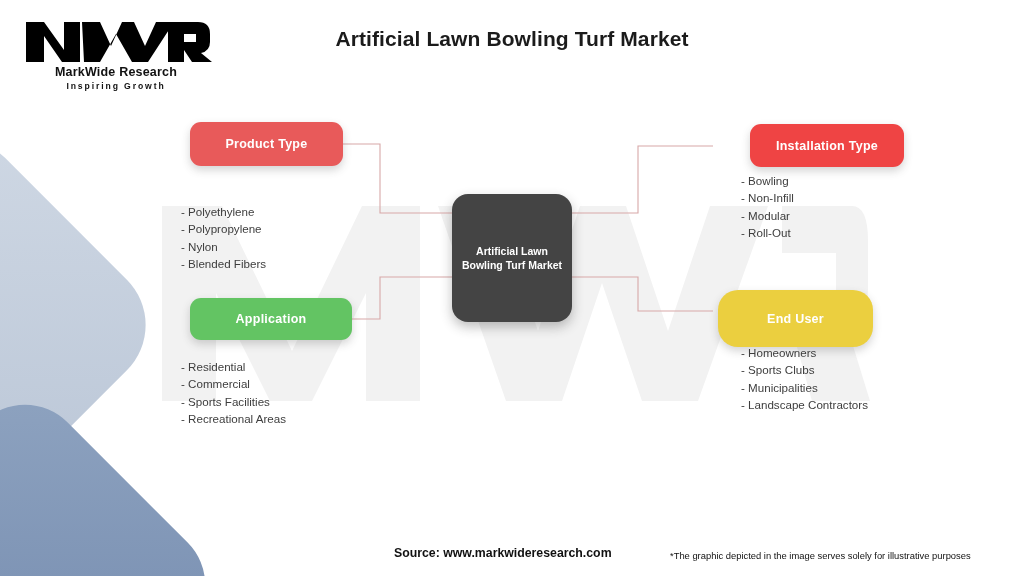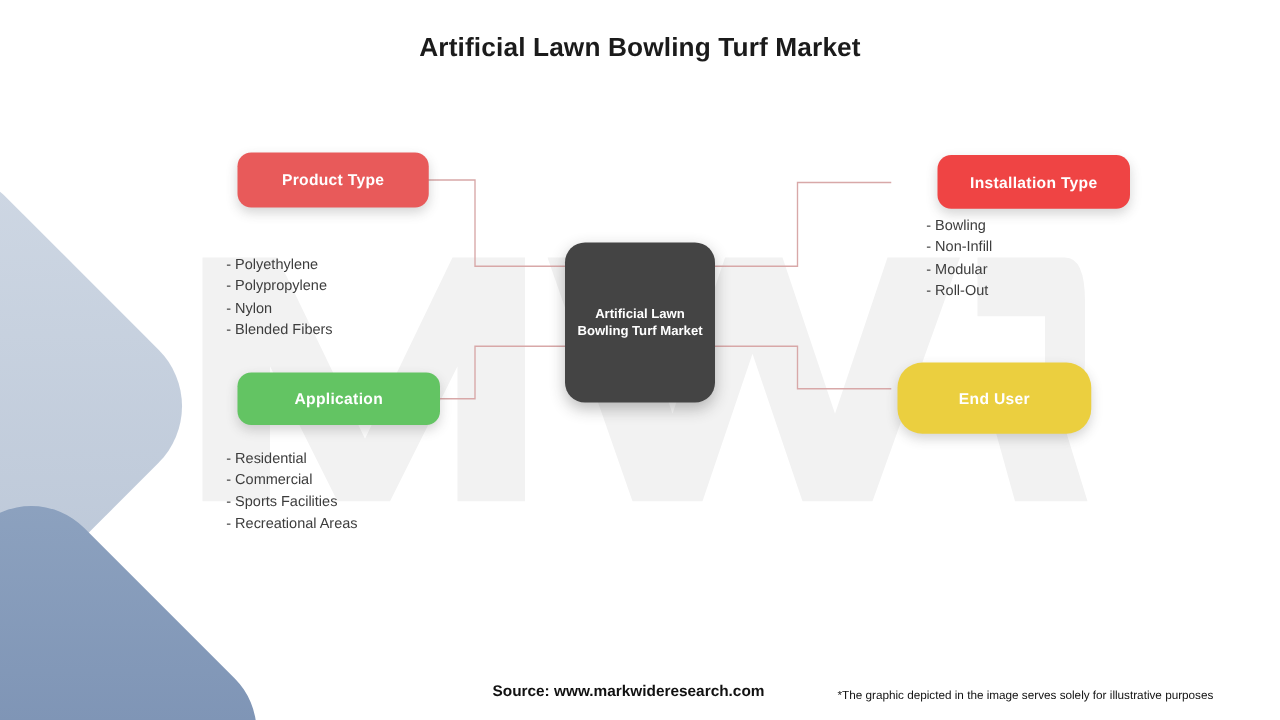--- a/index.html
+++ b/index.html
@@ -194,20 +194,31 @@
       <path d="M306 144 L380 144 L380 213 L452 213"></path>
 
       <path d="M713 146 L638 146 L638 213 L572 213"></path>
 
       <path d="M315 319 L380 319 L380 277 L452 277"></path>
 
       <path d="M713 311 L638 311 L638 277 L572 277"></path>
     </g>
   </svg>
 
+  <div class="logo">
+    <svg class="logo-mark" width="196" height="44" viewBox="0 0 196 44" xmlns="http://www.w3.org/2000/svg">
+      <g fill="#000000">
+        <path d="M8 2 L26 2 L46 30 L46 2 L62 2 L62 42 L44 42 L26 16 L26 42 L8 42 Z"></path>
+        <path d="M66 2 L84 2 L95 26 L106 2 L118 2 L129 26 L140 2 L158 2 L132 42 L116 42 L100 14 L84 42 L68 42 Z" transform="translate(-2,0)"></path>
+        <path d="M150 2 L180 2 Q192 2 192 14 L192 22 Q192 31 183 33 L194 42 L174 42 L166 30 L166 42 L150 42 Z M166 14 L166 22 L178 22 L178 14 Z"></path>
+      </g>
+    </svg>
+    <div class="logo-name">MarkWide Research</div>
+    <div class="logo-tag">Inspiring Growth</div>
+  </div>
 
   <div class="page-title">Artificial Lawn Bowling Turf Market</div>
 
   <div class="cat-box box-product">
     <span>Product Type</span>
   </div>
   <div class="cat-box box-install">
     <span>Installation Type</span>
   </div>
   <div class="cat-box box-application">
@@ -236,17 +247,23 @@
     <div>- Roll-Out</div>
   </div>
 
   <div class="item-list list-app">
     <div>- Residential</div>
     <div>- Commercial</div>
     <div>- Sports Facilities</div>
     <div>- Recreational Areas</div>
   </div>
 
+  <div class="item-list list-end">
+    <div>- Homeowners</div>
+    <div>- Sports Clubs</div>
+    <div>- Municipalities</div>
+    <div>- Landscape Contractors</div>
+  </div>
 
   <div class="footer-source">Source: www.markwideresearch.com</div>
   <div class="footer-note">*The graphic depicted in the image serves solely for illustrative purposes</div>
 
 </div>
 
 </body></html>

